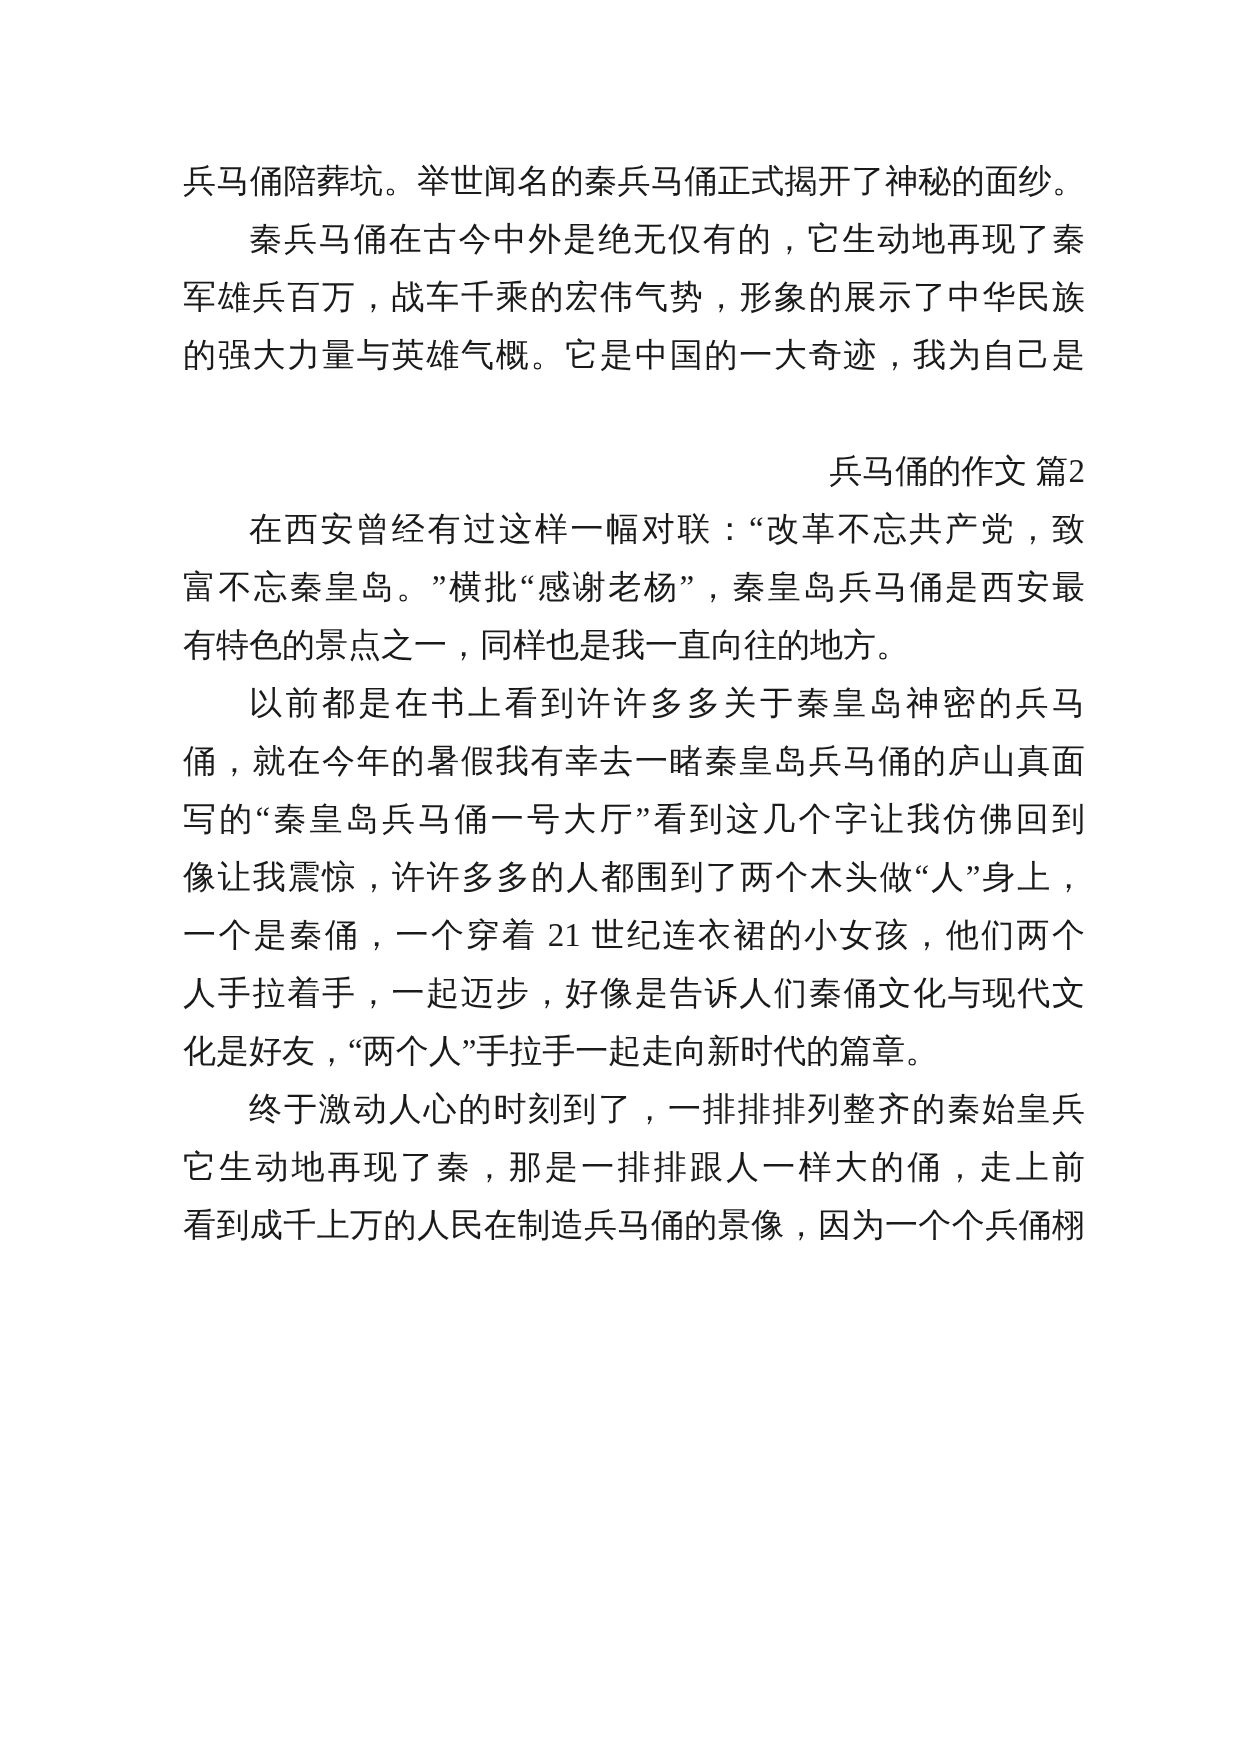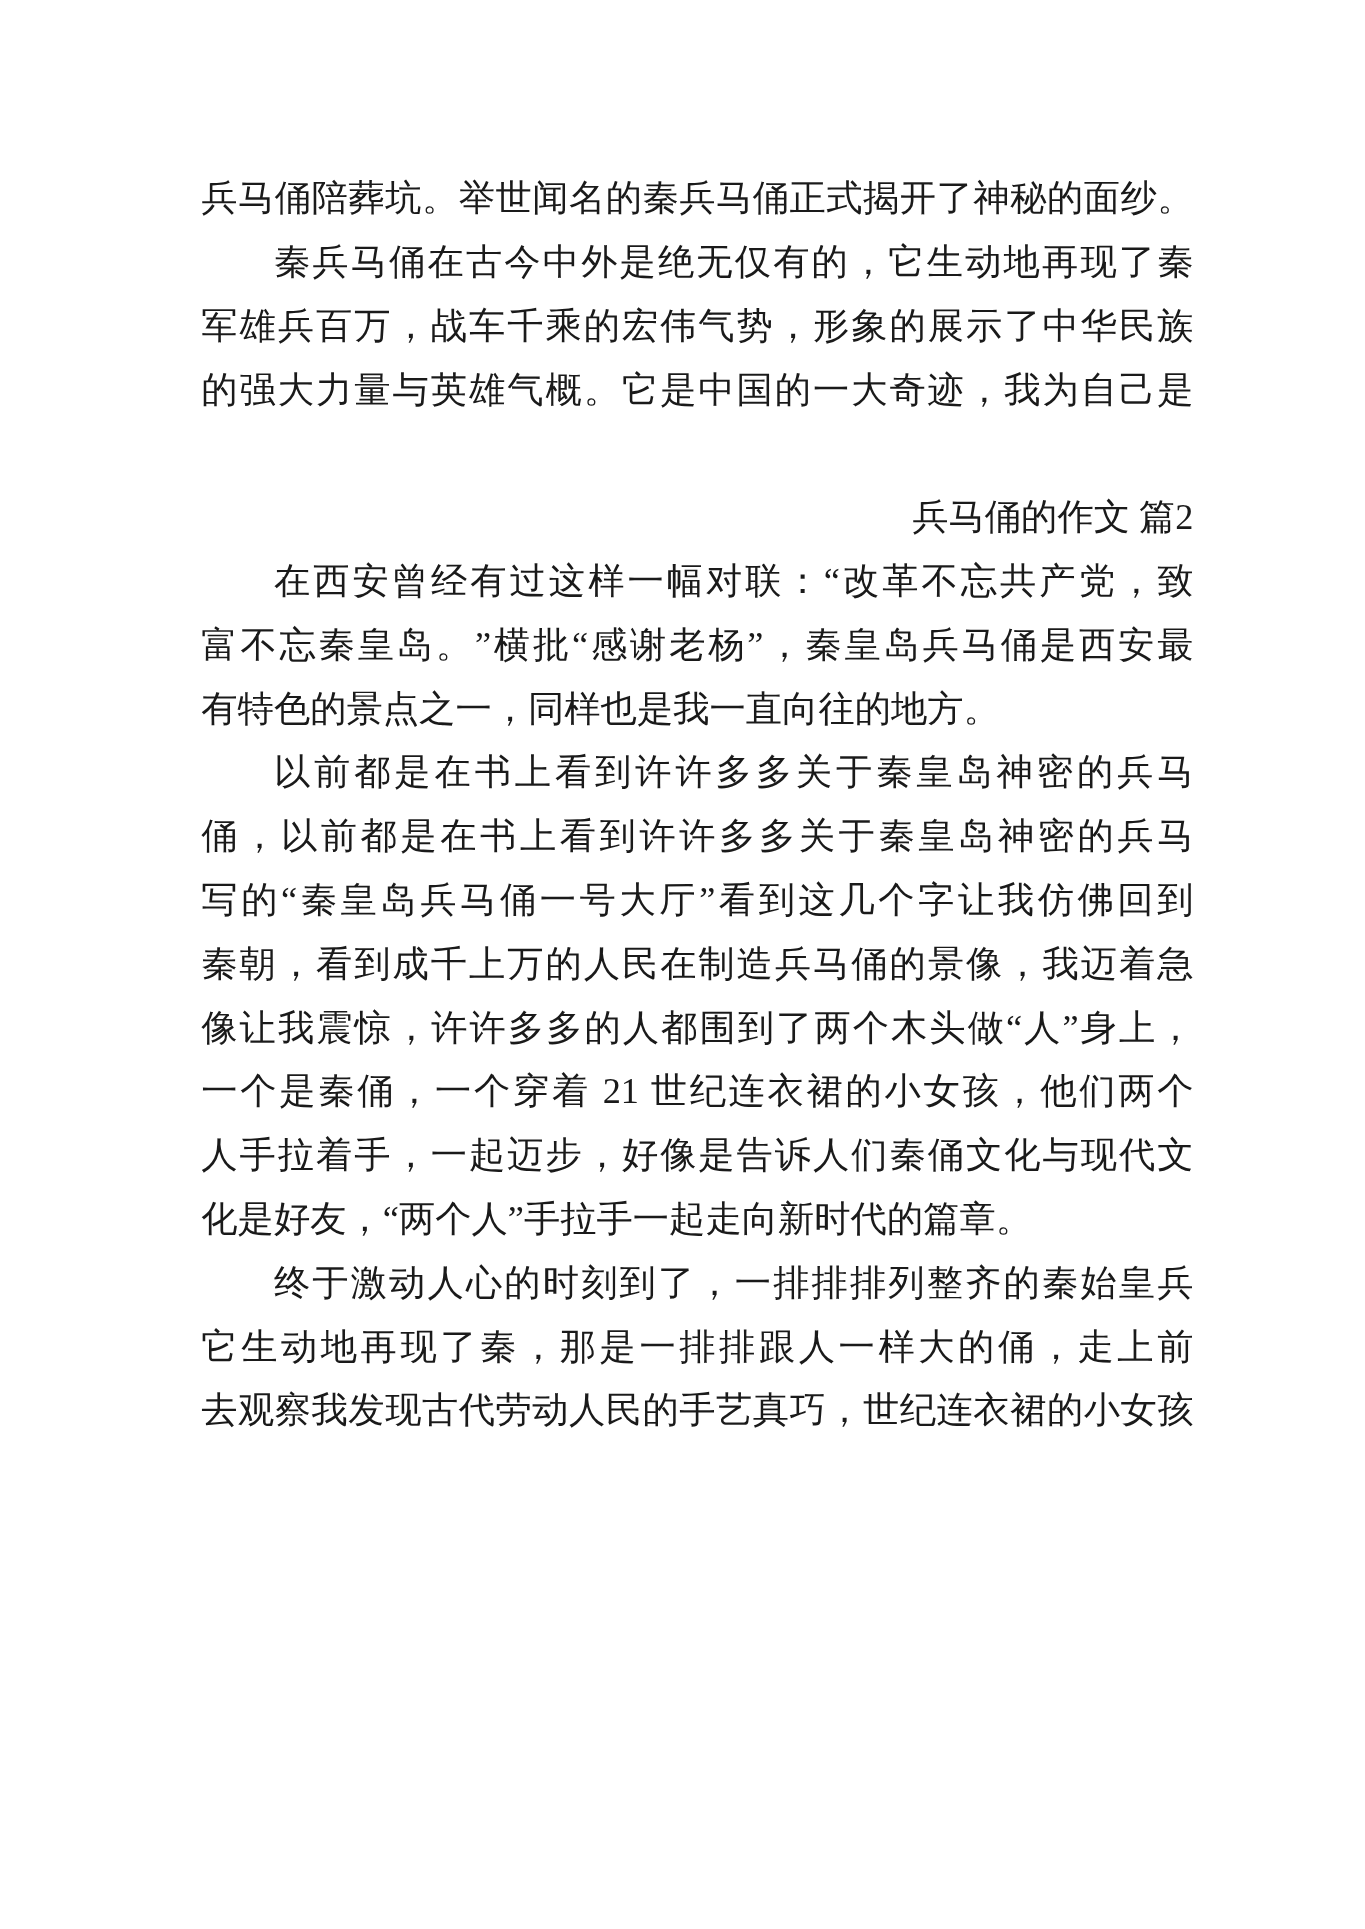--- a/index.html
+++ b/index.html
@@ -76,27 +76,26 @@
       <div class="heading-block">
         <div class="heading">兵马俑的作文 篇2</div>
       </div>
       <div class="para">
         <div class="line justify indent">在西安曾经有过这样一幅对联：“改革不忘共产党，致</div>
         <div class="line justify">富不忘秦皇岛。”横批“感谢老杨”，秦皇岛兵马俑是西安最</div>
         <div class="line">有特色的景点之一，同样也是我一直向往的地方。</div>
       </div>
       <div class="para">
         <div class="line justify indent">以前都是在书上看到许许多多关于秦皇岛神密的兵马</div>
-        <div class="line justify">俑，以前都是在书上看到许许多多关于秦皇岛神密的兵马</div>
+        <div class="line justify">俑，就在今年的暑假我有幸去一睹秦皇岛兵马俑的庐山真面</div>
         <div class="line justify">写的“秦皇岛兵马俑一号大厅”看到这几个字让我仿佛回到</div>
-        <div class="line justify">秦朝，看到成千上万的人民在制造兵马俑的景像，我迈着急</div>
         <div class="line justify">像让我震惊，许许多多的人都围到了两个木头做“人”身上，</div>
         <div class="line justify">一个是秦俑，一个穿着 21 世纪连衣裙的小女孩，他们两个</div>
         <div class="line justify">人手拉着手，一起迈步，好像是告诉人们秦俑文化与现代文</div>
         <div class="line">化是好友，“两个人”手拉手一起走向新时代的篇章。</div>
       </div>
       <div class="para">
         <div class="line justify indent">终于激动人心的时刻到了，一排排排列整齐的秦始皇兵</div>
         <div class="line justify">它生动地再现了秦，那是一排排跟人一样大的俑，走上前</div>
-        <div class="line justify">去观察我发现古代劳动人民的手艺真巧，世纪连衣裙的小女孩</div>
+        <div class="line justify">看到成千上万的人民在制造兵马俑的景像，因为一个个兵俑栩</div>
       </div>
     </div>
 </div>
 
 </body></html>

